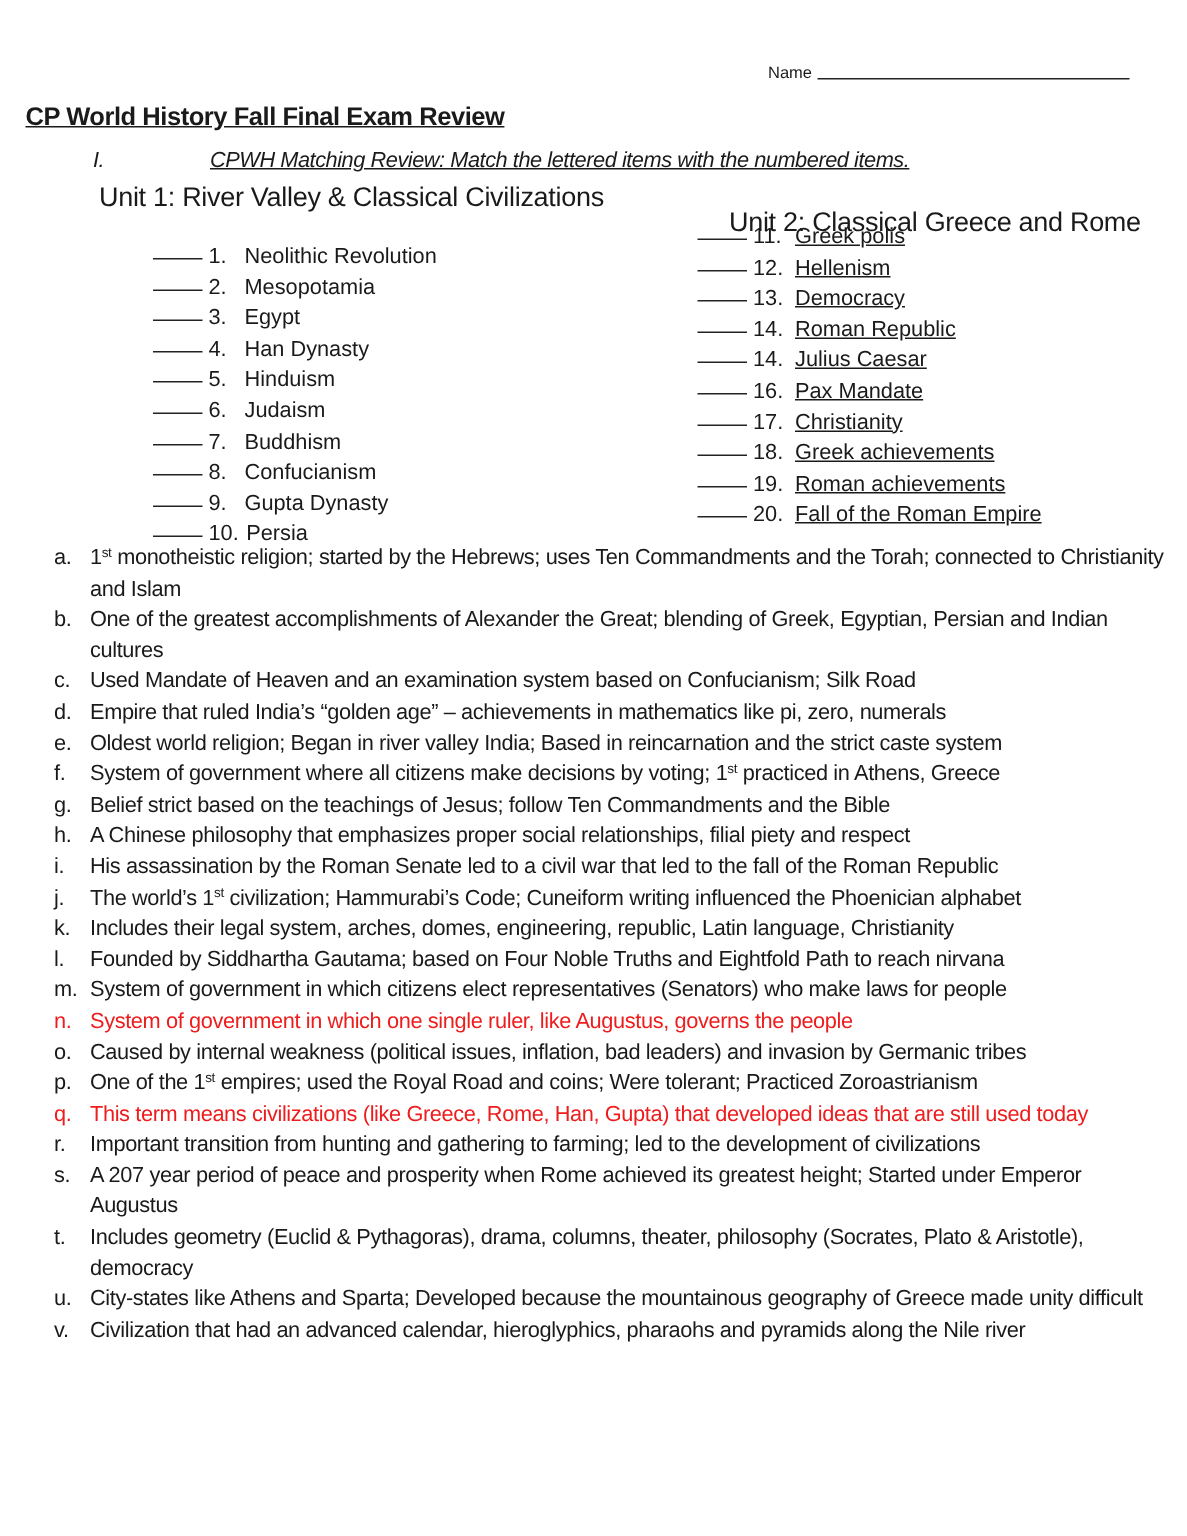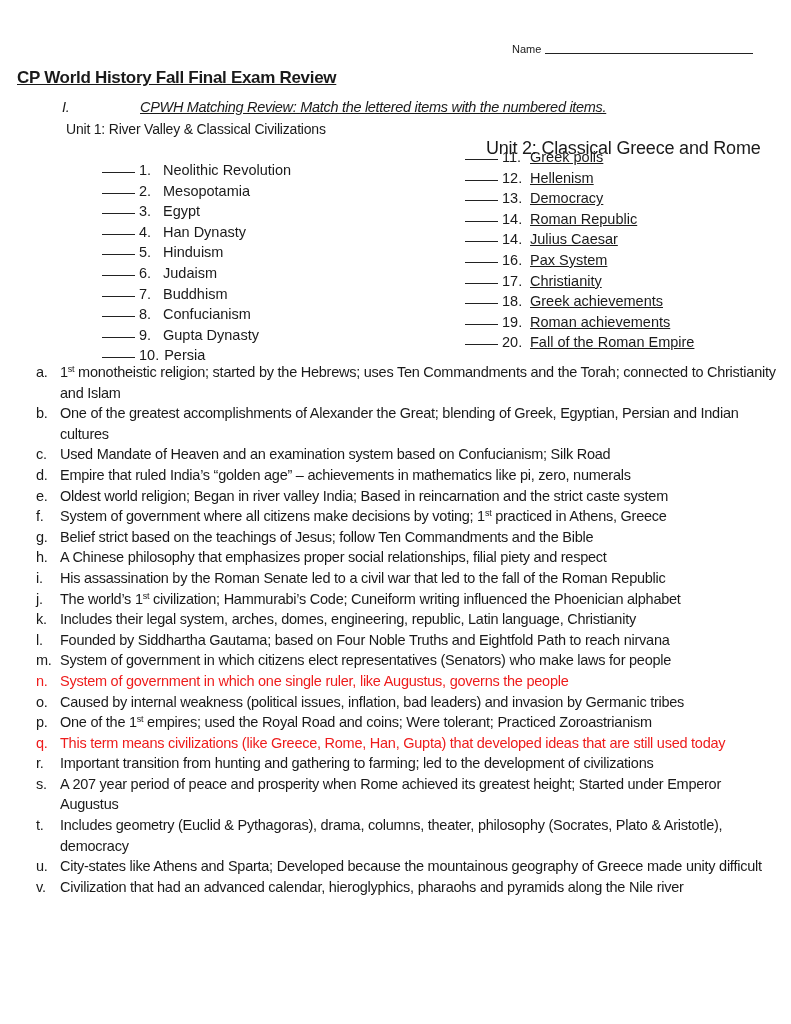--- a/index.html
+++ b/index.html
@@ -5,21 +5,21 @@
     html, body { margin:0; padding:0; background:#ffffff; }
     body { width:791px; height:1024px; position:relative; overflow:hidden;
       font-family:"Liberation Sans", sans-serif; color:#1a1a1a; }
     .name-line { position:absolute; left:512px; top:43px; font-size:11px; white-space:nowrap; }
     .name-line .blank { display:inline-block; width:208px; border-bottom:1px solid #222; margin-left:4px; vertical-align:-1px; }
     .title { position:absolute; left:17px; width:791px; top:68px; text-align:left;
       font-size:17px; font-weight:bold; text-decoration:underline; letter-spacing:-0.3px; }
     .section { position:absolute; left:62px; top:99px; font-size:14.5px; font-style:italic; white-space:nowrap; letter-spacing:-0.3px; }
     .section .num { display:inline-block; width:78px; }
     .section .txt { text-decoration:underline; }
-    .unit1 { position:absolute; left:66px; top:121px; font-size:14px; white-space:nowrap; letter-spacing:-0.2px; }
+    .unit1 { position:absolute; left:66px; top:121px; font-size:18px; white-space:nowrap; letter-spacing:-0.2px; }
     .unit2 { position:absolute; left:486px; top:138px; font-size:18px; white-space:nowrap; letter-spacing:-0.2px; }
     .col { position:absolute; font-size:14.5px; }
     .col1 { left:102px; top:158px; }
     .col2 { left:465px; top:145px;text-decoration:underline; }
     .mrow { height:20.6px; line-height:20.6px; white-space:nowrap; }
     .mrow .blk { display:inline-block; width:33px; border-bottom:1px solid #222; height:14px; vertical-align:2px; margin-right:4px; }
     .col1 .mrow .no { display:inline-block; width:24px; }
     .col2 .mrow .no { display:inline-block; width:28px; }
     .defs { position:absolute; left:36px; top:362px; width:740px; font-size:14.5px; letter-spacing:-0.25px; }
     .def { display:flex; line-height:20.6px; }
@@ -56,21 +56,21 @@
   <div class="mrow"><span class="blk"></span><span class="no">9.</span><span>Gupta Dynasty</span></div>
   <div class="mrow"><span class="blk"></span><span class="no" style="width:auto;margin-right:5px">10.</span><span>Persia</span></div>
 </div>
 
 <div class="col col2">
   <div class="mrow"><span class="blk"></span><span class="no">11.</span><span>Greek polis</span></div>
   <div class="mrow"><span class="blk"></span><span class="no">12.</span><span>Hellenism</span></div>
   <div class="mrow"><span class="blk"></span><span class="no">13.</span><span>Democracy</span></div>
   <div class="mrow"><span class="blk"></span><span class="no">14.</span><span>Roman Republic</span></div>
   <div class="mrow"><span class="blk"></span><span class="no">14.</span><span>Julius Caesar</span></div>
-  <div class="mrow"><span class="blk"></span><span class="no">16.</span><span>Pax System</span></div>
+  <div class="mrow"><span class="blk"></span><span class="no">16.</span><span>Pax Mandate</span></div>
   <div class="mrow"><span class="blk"></span><span class="no">17.</span><span>Christianity</span></div>
   <div class="mrow"><span class="blk"></span><span class="no">18.</span><span>Greek achievements</span></div>
   <div class="mrow"><span class="blk"></span><span class="no">19.</span><span>Roman achievements</span></div>
   <div class="mrow"><span class="blk"></span><span class="no">20.</span><span>Fall of the Roman Empire</span></div>
 </div>
 
 <div class="defs" id="defs">
     <div class="def">
       <span class="ltr">a.</span>
       <span class="dtxt">1<sup>st</sup> monotheistic religion; started by the Hebrews; uses Ten Commandments and the Torah; connected to Christianity and Islam</span>

